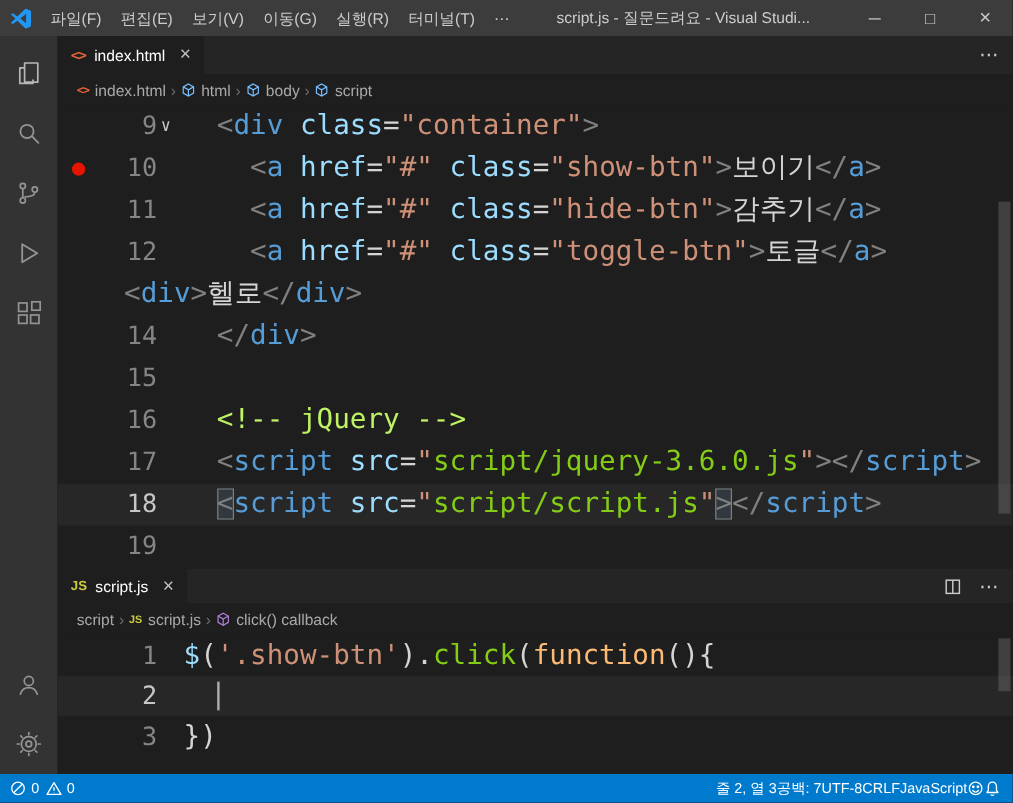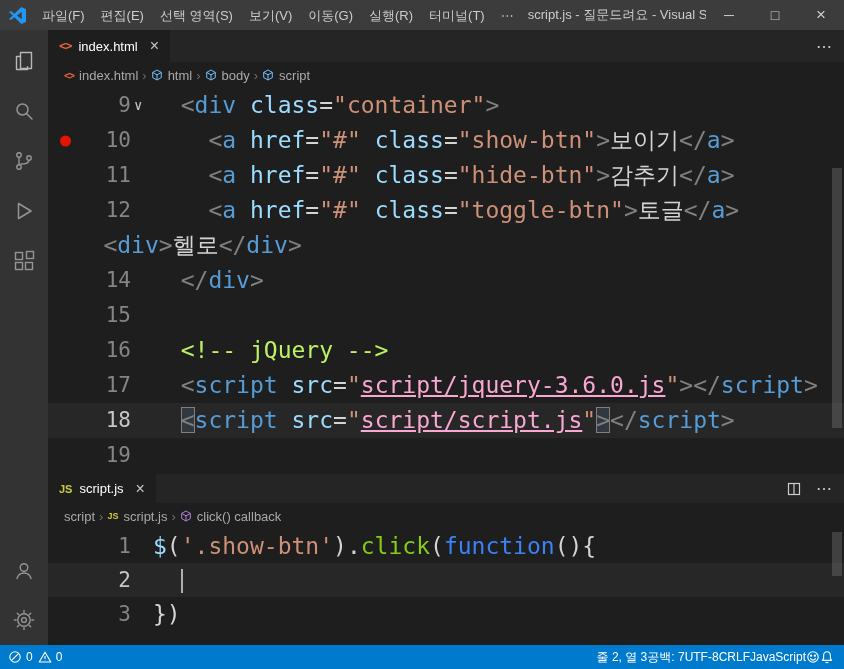--- a/index.html
+++ b/index.html
@@ -43,24 +43,24 @@
   .line.current{background:rgba(255,255,255,0.045)}
   .gutter{position:relative;width:105px;flex:none;text-align:right;padding-right:22px;box-sizing:border-box;color:#858585;font-size:21px}
   .line.current .lnum{color:#c6c6c6}
   .bp{position:absolute;left:12px;top:50%;transform:translateY(-50%);width:11px;height:11px;border-radius:50%;background:#e51400}
   .fold{position:absolute;left:86px;top:0;width:18px;text-align:left;color:#c5c5c5;font-size:14px}
   .codeline{flex:1;white-space:pre}
   .tk-pun{color:#808080}
   .tk-tag{color:#569cd6}
   .tk-attr{color:#9cdcfe}
   .tk-str{color:#ce9178}
-  .tk-strl{color:#f9a8d4;text-decoration:underline}
+  .tk-strl{color:#84cc16;}
   .tk-txt{color:#d4d4d4}
   .tk-cmt{color:#bef264}
-  .tk-kw{color:#3b82f6}
+  .tk-kw{color:#fdba74}
   .tk-fn{color:#84cc16}
   .tk-var{color:#9cdcfe}
   .tk-brk{color:#808080;box-shadow:0 0 0 1px #7f7f7f inset;background:rgba(100,140,180,0.18)}
   .tk-cursor{display:inline-block;width:2px;height:24px;background:#aeafad;vertical-align:middle;margin-top:-2px}
   .sb-thumb{position:absolute;right:2px;width:10px;background:rgba(121,121,121,0.38)}
   .sb-thumb.top-sb{top:80px;height:260px}
   .sb-thumb.bottom-sb{top:3px;height:44px}
   
   .statusbar{height:24px;background:#007acc;display:flex;align-items:center;color:#ffffff;font-size:12px;padding:0 10px 0 8px;box-sizing:border-box}
   .sb-left{display:flex;align-items:center;gap:5px}
@@ -72,21 +72,20 @@
 <body>
 
 <div class="titlebar">
   <div class="logo-wrap">
     <svg width="17" height="17" viewBox="0 0 24 24">
         <path fill="#2196f3" d="M17.5 0 7.6 9.4 2.7 5.6 0 6.9l5.4 5.1L0 17.1l2.7 1.3 4.9-3.8 9.9 9.4 6.5-3V3L17.5 0zm.5 6.6v10.8L11.2 12 18 6.6z"></path>
       </svg>
   </div>
   <div class="menu-item">파일(F)</div>
   <div class="menu-item">편집(E)</div>
-  <div class="menu-item">선택 영역(S)</div>
   <div class="menu-item">보기(V)</div>
   <div class="menu-item">이동(G)</div>
   <div class="menu-item">실행(R)</div>
   <div class="menu-item">터미널(T)</div>
   <div class="menu-item">⋯</div>
   <div class="title-text">script.js - 질문드려요 - Visual Studi...</div>
   <div class="win-btn">─</div>
   <div class="win-btn">□</div>
   <div class="win-btn" style="font-size:17px">×</div>
 </div>

